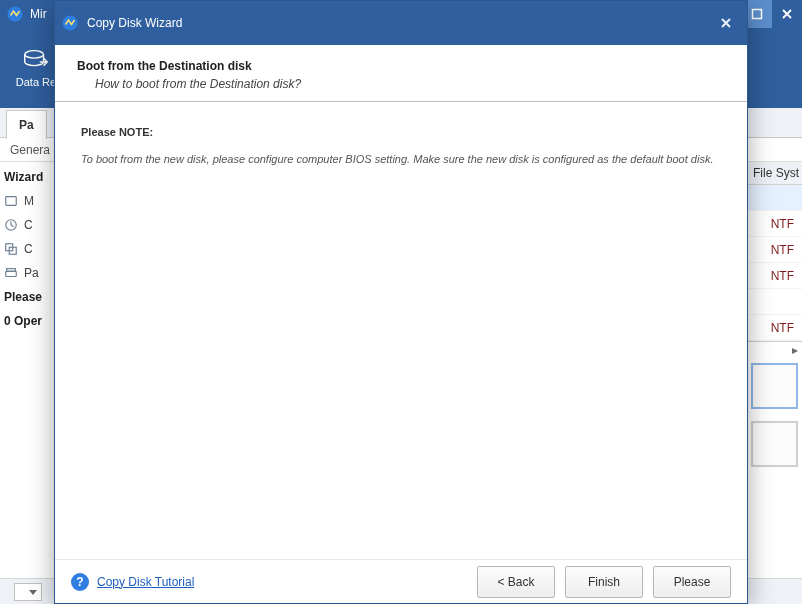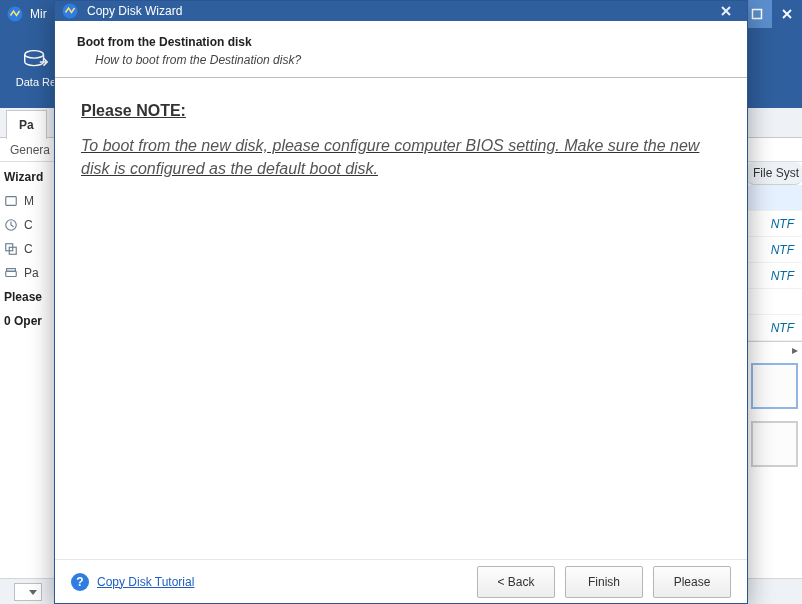--- a/index.html
+++ b/index.html
@@ -27,46 +27,46 @@
   .bg-tab { height: 29px; padding: 0 12px; border: 1px solid #c9c9c9; border-bottom: none; background: #fff; margin-left: 6px; margin-top: 2px; display: flex; align-items: center; font-weight: bold; }
   .bg-subtab { height: 24px; border-bottom: 1px solid #ddd; display: flex; align-items: center; padding-left: 10px; color: #555; }
   .bg-columns { display: flex; height: calc(100% - 30px - 24px); }
 
   .bg-sidebar { width: 56px; padding: 8px 4px; border-right: 1px solid #e3e3e3; display: flex; flex-direction: column; gap: 10px; overflow: hidden; white-space: nowrap; }
   .bg-sidebar .group-title { font-weight: bold; font-size: 12px; color: #222; }
   .bg-sidebar .item { display: flex; align-items: center; gap: 6px; color: #444; font-size: 12px; }
   .bg-sidebar .item svg { width: 14px; height: 14px; stroke: #6b7d91; fill: none; stroke-width: 1.3; }
 
   .bg-rightcol { width: 56px; margin-left: auto; border-left: 1px solid #e3e3e3; display: flex; flex-direction: column; overflow: hidden; white-space: nowrap; font-size: 12px; }
-  .bg-rightcol .hdr { background: #eef2f7; border-bottom: 1px solid #d0d0d0; padding: 4px 6px; color: #333; border-radius: 7px; }
-  .bg-rightcol .row { padding: 4px 8px; border-bottom: 1px solid #f2f2f2; font-style: italic; color: #0369a1; text-align: right; height: 26px; display: flex; align-items: center; justify-content: flex-end; }
+  .bg-rightcol .hdr { background: #eef2f7; border-bottom: 1px solid #d0d0d0; padding: 4px 6px; color: #333; }
+  .bg-rightcol .row { padding: 4px 8px; border-bottom: 1px solid #f2f2f2; color: #7f1d1d; text-align: right; height: 26px; display: flex; align-items: center; justify-content: flex-end; }
   .bg-rightcol .row.sel { background: #e6f1ff; }
   .bg-rightcol .row.empty { height: 26px; }
   .bg-rightcol .scroll-ind { border-top: 1px solid #d0d0d0; height: 16px; display: flex; justify-content: flex-end; align-items: center; padding-right: 4px; color: #666; }
   .bg-rightcol .diskbox { margin: 6px 4px; border: 2px solid #8fb6e6; height: 46px; background: #fcfcfc; }
   .bg-rightcol .diskbox.gray { border-color: #cfcfcf; }
 
   .bg-bottombar { position: absolute; left: 0; right: 0; bottom: 0; height: 26px; background: #eef2f7; border-top: 1px solid #d6d6d6; display: flex; align-items: center; }
   .bg-bottombar .dropdown { margin-left: 14px; width: 28px; height: 18px; border: 1px solid #bfbfbf; background: #fff; position: relative; }
   .bg-bottombar .dropdown::after { content: ""; position: absolute; right: 4px; top: 6px; border-left: 4px solid transparent; border-right: 4px solid transparent; border-top: 5px solid #666; }
 
   
   .modal { position: absolute; left: 54px; top: 0; width: 694px; height: 604px; background: #fff; box-shadow: 0 6px 24px rgba(0,0,0,.35); border: 1px solid #2a578f; display: flex; flex-direction: column; }
-  .modal-titlebar { height: 20px; background: #2f5f9e; display: flex; align-items: center; padding: 0 4px 0 6px; }
+  .modal-titlebar { height: 44px; background: #2f5f9e; display: flex; align-items: center; padding: 0 4px 0 6px; }
   .modal-titlebar .app-icon { width: 18px; height: 18px; margin-right: 8px; }
   .modal-titlebar .title { color: #fff; font-size: 12px; }
   .modal-titlebar .spacer { flex: 1; }
   .modal-close { width: 34px; height: 28px; display: flex; align-items: center; justify-content: center; color: #e8f0fb; }
   .modal-close svg { width: 12px; height: 12px; stroke: currentColor; stroke-width: 2; }
 
   .modal-header { padding: 14px 38px 10px 22px; border-bottom: 1px solid #bdbdbd; }
   .modal-header .h1 { font-weight: bold; font-size: 12px; color: #222; }
   .modal-header .h2 { font-style: italic; font-size: 12px; color: #444; padding-left: 18px; margin-top: 4px; }
 
-  .modal-body { flex: 1; padding: 24px 26px; font-size: 16px; color: #333; text-decoration: underline; }
+  .modal-body { flex: 1; padding: 24px 26px; font-size: 11px; color: #333; }
   .modal-body .note-title { font-weight: bold; margin-bottom: 14px; }
   .modal-body .note-text { font-style: italic; color: #555; line-height: 1.45; max-width: 640px; }
 
   .modal-footer { height: 44px; border-top: 1px solid #e6e6e6; display: flex; align-items: center; padding: 0 16px; gap: 10px; }
   .help { display: flex; align-items: center; gap: 8px; }
   .help-icon { width: 18px; height: 18px; border-radius: 50%; background: #2f7de1; color: #fff; font-weight: bold; display: flex; align-items: center; justify-content: center; font-size: 12px; }
   .help a { color: #1f5fbf; text-decoration: underline; font-size: 12px; }
   .modal-footer .spacer { flex: 1; }
   .wiz-btn { min-width: 78px; height: 32px; border: 1px solid #b6b6b6; background: linear-gradient(#fdfdfd,#ededed); border-radius: 2px; font-size: 12px; color: #333; cursor: pointer; }
 

